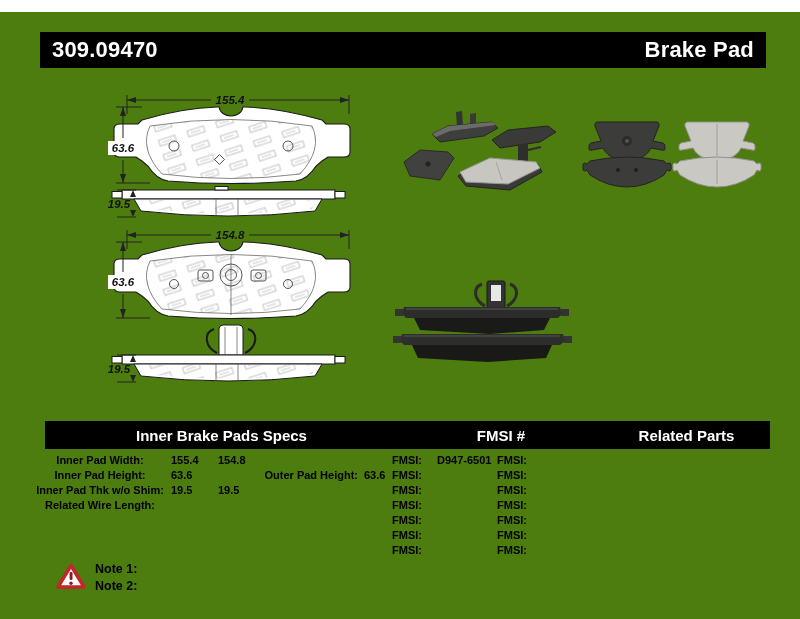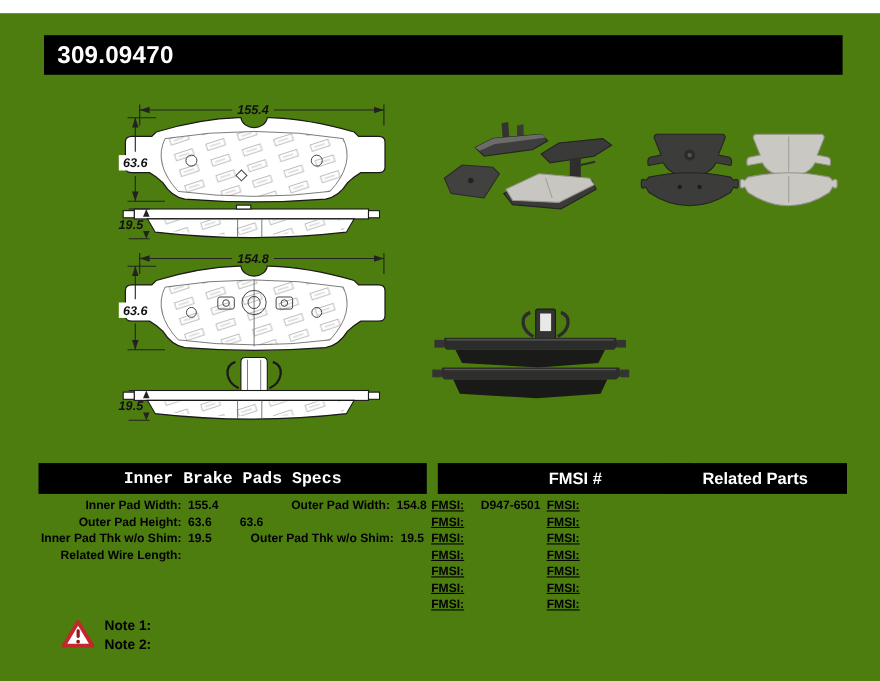--- a/index.html
+++ b/index.html
@@ -23,51 +23,52 @@
   .dim{font-style:italic;font-weight:bold;font-size:11.5px;fill:#111;
        font-family:"Liberation Sans",sans-serif;}
   .dimline{stroke:#222;stroke-width:1;}
   .pad-dark{fill:#3c3c3a;stroke:#242422;stroke-width:1;}
   .pad-light{fill:#cac8c3;stroke:#93918c;stroke-width:1;}
 
   
   .hdrbar{position:absolute;top:409px;height:28px;background:#000;color:#fff;
           display:flex;align-items:center;justify-content:center;
           font-weight:bold;font-size:15px;}
-  #bar-specs{left:35px;width:353px;font-family:Liberation Mono, monospace;}
-  #bar-fmsi{left:398px;width:210px;padding-left:20px;}
+  #bar-specs{left:45px;width:353px;}
+  #bar-fmsi{left:376px;width:210px;padding-left:20px;}
   #bar-related{left:603px;width:167px;}
   .hdr-cell{flex:1;text-align:center;}
 
   
   .col{position:absolute;top:441px;font-size:11px;font-weight:bold;line-height:15px;}
   .specrow{display:flex;white-space:nowrap;}
   .col-inner{left:35px;width:176px;}
-  .col-inner .lbl{width:130px;text-align:right;}
+  .col-inner .lbl{width:130px;text-align:center;}
   .col-outer{left:212px;width:176px;}
   .col-outer .lbl{width:146px;text-align:right;}
   .val{padding-left:6px;}
   .col-fmsi1{left:392px;width:102px;}
   .col-fmsi2{left:497px;width:102px;}
-  .col-fmsi1 .lbl,.col-fmsi2 .lbl{width:39px;text-align:left;text-decoration:underline;}
+  .col-fmsi1 .lbl,.col-fmsi2 .lbl{width:39px;text-align:left;}
   .col-related{left:603px;top:443px;width:167px;}
   .col-related .lbl{text-align:left;}
 
   
   .warn-icon{position:absolute;left:56px;top:551px;}
   .notes-text{position:absolute;left:95px;top:549px;font-size:12.5px;font-weight:bold;line-height:17px;}
   .noterow{display:flex;white-space:nowrap;}
 </style>
 </head>
 <body>
 
 <div class="page">
 
   <div class="topbar">
     <span>309.09470</span>
+    <span>Brake Pad</span>
   </div>
 
   <svg class="drawings" viewBox="0 0 340 330">
     <defs>
       <pattern id="wm" width="30" height="15" patternUnits="userSpaceOnUse" patternTransform="rotate(-18)">
         <rect x="3" y="4" width="17" height="6" fill="none" stroke="#bcbcbc" stroke-width="0.9"></rect>
         <line x1="6" y1="7" x2="16" y2="7" stroke="#c6c6c6" stroke-width="0.9"></line>
       </pattern>
     </defs>
 
@@ -239,43 +240,42 @@
   <div class="hdrbar" id="bar-related">
     <span>Related Parts</span>
   </div>
 
   <div class="col col-inner">
     <div class="specrow">
       <span class="lbl">Inner Pad Width:</span>
       <span class="val">155.4</span>
     </div>
     <div class="specrow">
+      <span class="lbl">Inner Pad Height:</span>
+      <span class="val">63.6</span>
+    </div>
+    <div class="specrow">
+      <span class="lbl">Inner Pad Thk w/o Shim:</span>
+      <span class="val">19.5</span>
+    </div>
+    <div class="specrow">
+      <span class="lbl">Related Wire Length:</span>
+      <span class="val"></span>
+    </div>
+  </div>
+
+  <div class="col col-outer">
+    <div class="specrow">
+      <span class="val">154.8</span>
+    </div>
+    <div class="specrow">
       <span class="lbl">Outer Pad Height:</span>
       <span class="val">63.6</span>
     </div>
     <div class="specrow">
-      <span class="lbl">Inner Pad Thk w/o Shim:</span>
-      <span class="val">19.5</span>
-    </div>
-    <div class="specrow">
-      <span class="lbl">Related Wire Length:</span>
-      <span class="val"></span>
-    </div>
-  </div>
-
-  <div class="col col-outer">
-    <div class="specrow">
-      <span class="lbl">Outer Pad Width:</span>
-      <span class="val">154.8</span>
-    </div>
-    <div class="specrow">
-      <span class="val">63.6</span>
-    </div>
-    <div class="specrow">
-      <span class="lbl">Outer Pad Thk w/o Shim:</span>
       <span class="val">19.5</span>
     </div>
   </div>
 
   <div class="col col-fmsi1">
     <div class="specrow">
       <span class="lbl">FMSI:</span>
       <span class="val">D947-6501</span>
     </div>
     <div class="specrow">

